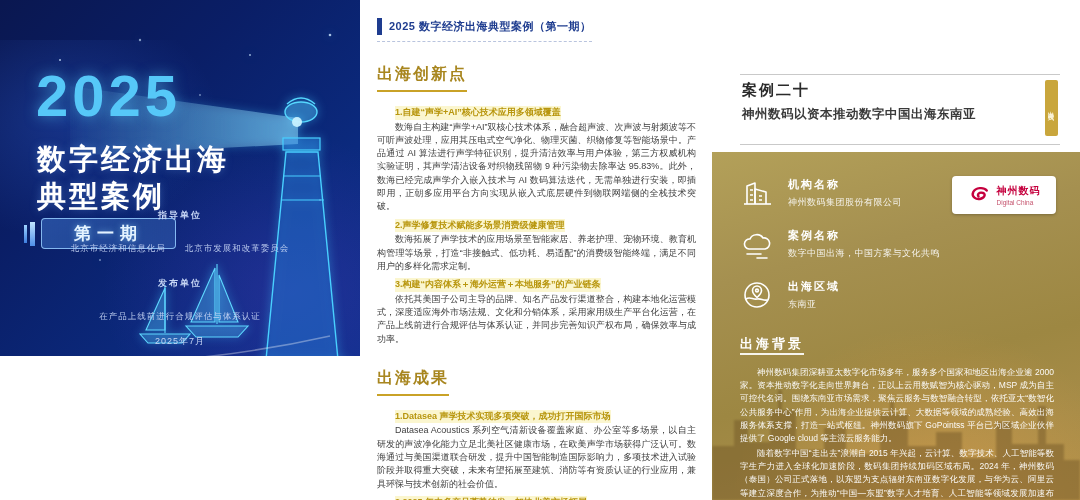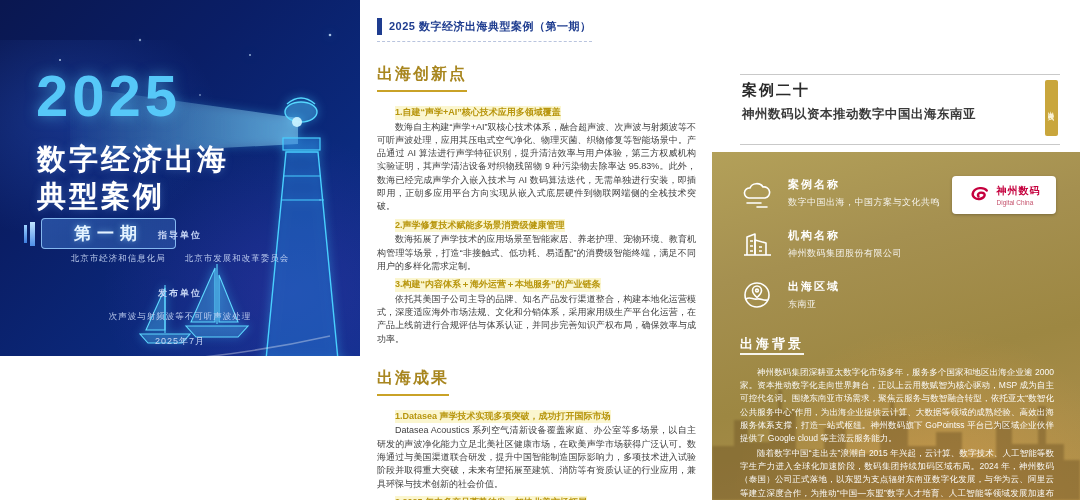--- a/index.html
+++ b/index.html
@@ -23,21 +23,21 @@
   .cover-title2 { position:absolute; left:37px; top:177px; font-size:29px; font-weight:bold;
            color:#ffffff; letter-spacing:3px; text-shadow:0 0 8px rgba(120,180,255,.35); }
   .issue-row { position:absolute; left:24px; top:218px; display:flex; align-items:center; }
   .issue-bar1 { width:3px; height:18px; background:linear-gradient(180deg,#9fd4ff,#3f7fe0); margin-right:3px; }
   .issue-bar2 { width:5px; height:24px; background:linear-gradient(180deg,#bfe4ff,#4f8fe8); margin-right:6px; }
   .issue-badge { border:1px solid rgba(150,205,255,.85); background:linear-gradient(90deg,rgba(70,130,220,.45),rgba(90,160,240,.25));
            border-radius:4px; padding:3px 32px; color:#e4f3ff; font-size:17px; font-weight:bold; letter-spacing:6px;
            text-shadow:0 0 6px rgba(150,220,255,.6); }
   .cover-footer { position:absolute; left:0; bottom:8px; width:100%; text-align:center; color:#c7d6f5; }
   .cover-footer .lbl { font-size:9px; font-weight:bold; margin-top:22px; letter-spacing:2px; }
-  .cover-footer .val { font-size:8.5px; margin-top:11px; letter-spacing:1px; opacity:.92; }
+  .cover-footer .val { font-size:8.5px; margin-top:21px; letter-spacing:1px; opacity:.92; }
   .cover-footer .date { font-size:9px; margin-top:12px; letter-spacing:1px; }
 
   
   #mid { position:absolute; left:360px; top:0; width:352px; height:500px; background:#ffffff; padding:18px 16px 0 17px; }
   .mid-header { display:flex; align-items:center; border-bottom:1px dashed #b9c4de; padding-bottom:6px; width:fit-content;text-align:right; }
   .mid-header .bar { width:5px; height:17px; background:#1e3c8f; margin-right:7px; }
   .mid-header .txt { color:#1e3c8f; font-size:11px; font-weight:bold; letter-spacing:.5px; }
   .sec-heading { display:inline-block; color:#a8861f; font-size:16px; font-weight:bold; letter-spacing:2px;
            border-bottom:2px solid #c9a227; padding-bottom:5px; margin-top:22px; margin-bottom:9px; }
   .subhead { display:inline-block; margin-left:2em; color:#b8960e; background:#fbf6cf; font-size:9px;
@@ -140,21 +140,21 @@
     <div class="cover-title2">典型案例</div>
     <div class="issue-row">
       <div class="issue-bar1"></div>
       <div class="issue-bar2"></div>
       <div class="issue-badge">第一期</div>
     </div>
     <div class="cover-footer">
       <div class="lbl">指导单位</div>
       <div class="val">北京市经济和信息化局　　北京市发展和改革委员会</div>
       <div class="lbl">发布单位</div>
-      <div class="val">次声波与射频波等不可听声波处理</div>
+      <div class="val">在产品上线前进行合规评估与体系认证</div>
       <div class="date">2025年7月</div>
     </div>
   </div>
 
   <div id="mid">
     <div class="mid-header">
       <div class="bar"></div>
       <div class="txt">2025 数字经济出海典型案例（第一期）</div>
     </div>
 
@@ -200,43 +200,43 @@
             <path d="M25 8 C21 3 10 4 7 10 C4 16 11 21 17 19 C23 17 24 12 19 11 C15 10 12 13 14 16" stroke="#c5003e" stroke-width="3.2" fill="none" stroke-linecap="round"></path>
           </svg>
           <div class="logo-text">
             <div class="logo-name">神州数码</div>
             <div class="logo-sub">Digital China</div>
           </div>
         </div>
 
         <div class="info-row">
           <svg class="info-icon" viewBox="0 0 34 34">
-            <g stroke="#ffffff" stroke-width="1.6" fill="none" stroke-linecap="round" stroke-linejoin="round">
-              <path d="M9 22 a5 5 0 0 1 1-10 a7 6 0 0 1 13-1 a5 5 0 0 1 2 11 z"></path>
-              <path d="M7 27 h14 M17 31 h10"></path>
-            </g>
-          </svg>
-          <div>
-            <div class="info-label">案例名称</div>
-            <div class="info-value">数字中国出海，中国方案与文化共鸣</div>
-          </div>
-        </div>
-
-        <div class="info-row">
-          <svg class="info-icon" viewBox="0 0 34 34">
             <g stroke="#ffffff" stroke-width="1.6" fill="none" stroke-linejoin="round">
               <path d="M7 28 V10 l8-3 v21"></path>
               <path d="M15 28 V13 l11 3 v12"></path>
               <path d="M4 28 h27"></path>
               <path d="M10 14 h3 M10 19 h3 M10 24 h3 M19 20 h3 M19 24 h3"></path>
             </g>
           </svg>
           <div>
             <div class="info-label">机构名称</div>
             <div class="info-value">神州数码集团股份有限公司</div>
+          </div>
+        </div>
+
+        <div class="info-row">
+          <svg class="info-icon" viewBox="0 0 34 34">
+            <g stroke="#ffffff" stroke-width="1.6" fill="none" stroke-linecap="round" stroke-linejoin="round">
+              <path d="M9 22 a5 5 0 0 1 1-10 a7 6 0 0 1 13-1 a5 5 0 0 1 2 11 z"></path>
+              <path d="M7 27 h14 M17 31 h10"></path>
+            </g>
+          </svg>
+          <div>
+            <div class="info-label">案例名称</div>
+            <div class="info-value">数字中国出海，中国方案与文化共鸣</div>
           </div>
         </div>
 
         <div class="info-row">
           <svg class="info-icon" viewBox="0 0 34 34">
             <g stroke="#ffffff" stroke-width="1.6" fill="none" stroke-linecap="round" stroke-linejoin="round">
               <circle cx="17" cy="17" r="12"></circle>
               <path d="M6 21 c4-3 7 1 11 0 c4-1 6 2 10 1"></path>
               <path d="M17 8 a4.5 4.5 0 0 1 4.5 4.5 c0 3-4.5 7-4.5 7 s-4.5-4-4.5-7 A4.5 4.5 0 0 1 17 8 z"></path>
               <circle cx="17" cy="12.5" r="1.4"></circle>

